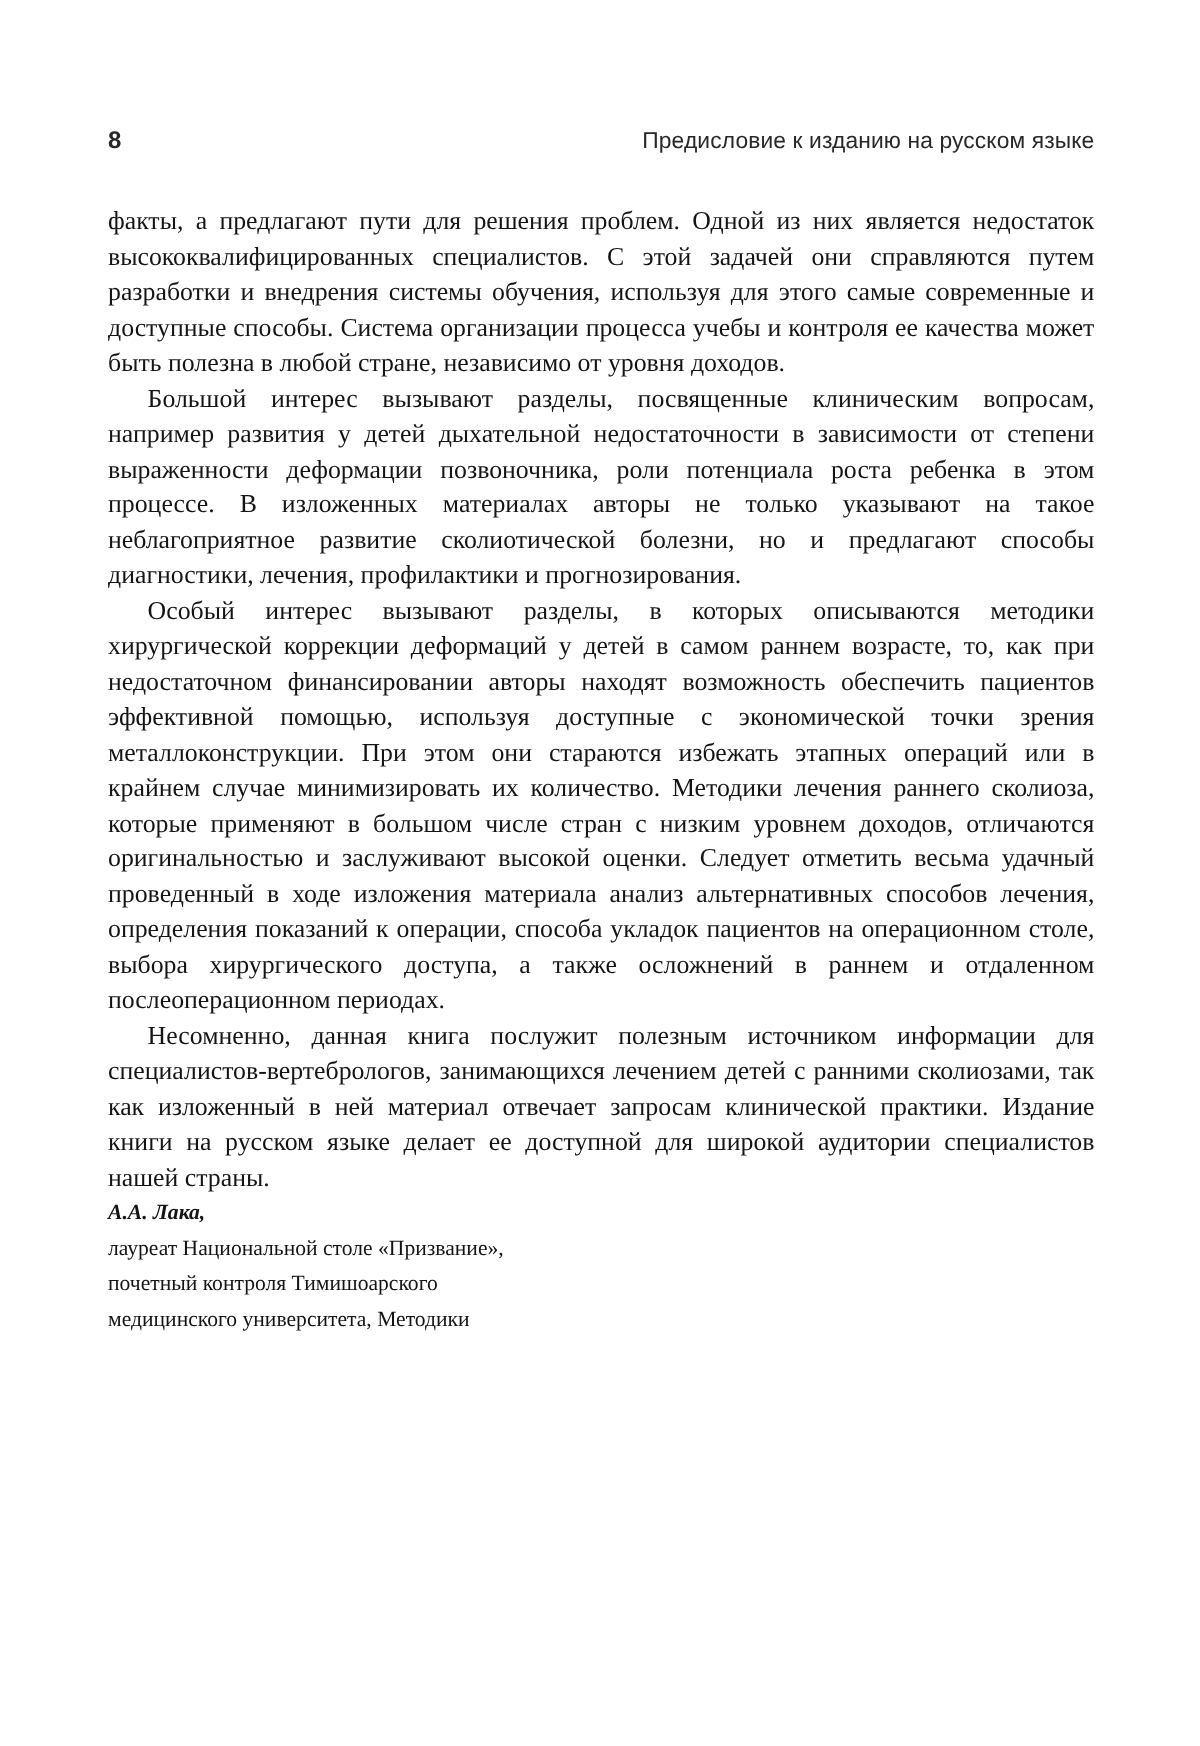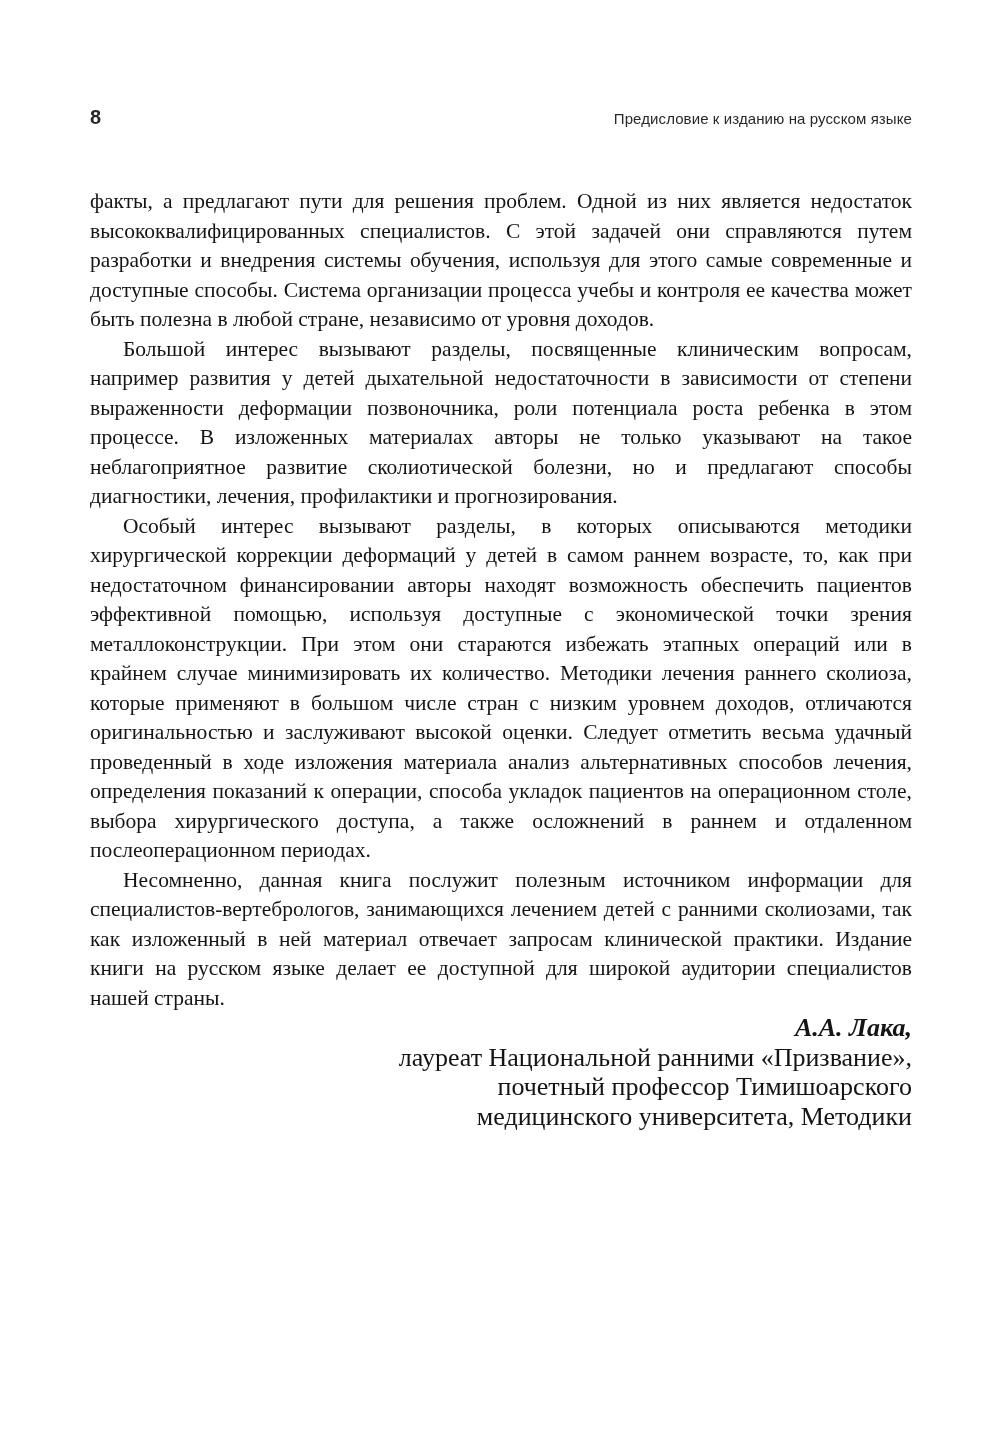--- a/index.html
+++ b/index.html
@@ -26,42 +26,42 @@
     justify-content: space-between;
     align-items: baseline;
     font-family: "Liberation Sans", sans-serif;
     color: #282828;
   }
   .page-num {
     font-size: 20px;
     font-weight: 700;
   }
   .running-title {
-    font-size: 15px;
+    font-size: 19px;
     font-weight: 400;
     letter-spacing: 0.1px;
   }
   .body-text {
-    margin-top: 58px;
+    margin-top: 41px;
     font-size: 21.5px;
     line-height: 29.5px;
     text-align: justify;
     color: #141414;
   }
   .para {
     margin: 0;
     text-indent: 33px;
   }
   .para.no-indent {
     text-indent: 0;
   }
   .signature {
-    text-align: right;
+    text-align: left;
     line-height: 29.5px;
-    font-size: 26px;
+    font-size: 18px;
   }
   .sig-name {
     font-weight: 700;
     font-style: italic;
   }
 </style>
 </head>
 <body>
 
 <div class="page">
@@ -72,19 +72,19 @@
   </header>
 
   <main class="body-text">
     <p class="para no-indent">факты, а предлагают пути для решения проблем. Одной из них является недостаток высококвалифицированных специалистов. С этой задачей они справляются путем разработки и внедрения системы обучения, используя для этого самые современные и доступные способы. Система организации процесса учебы и контроля ее качества может быть полезна в любой стране, независимо от уровня доходов.</p>
     <p class="para">Большой интерес вызывают разделы, посвященные клиническим вопросам, например развития у детей дыхательной недостаточности в зависимости от степени выраженности деформации позвоночника, роли потенциала роста ребенка в этом процессе. В изложенных материалах авторы не только указывают на такое неблагоприятное развитие сколиотической болезни, но и предлагают способы диагностики, лечения, профилактики и прогнозирования.</p>
     <p class="para">Особый интерес вызывают разделы, в которых описываются методики хирургической коррекции деформаций у детей в самом раннем возрасте, то, как при недостаточном финансировании авторы находят возможность обеспечить пациентов эффективной помощью, используя доступные с экономической точки зрения металлоконструкции. При этом они стараются избежать этапных операций или в крайнем случае минимизировать их количество. Методики лечения раннего сколиоза, которые применяют в большом числе стран с низким уровнем доходов, отличаются оригинальностью и заслуживают высокой оценки. Следует отметить весьма удачный проведенный в ходе изложения материала анализ альтернативных способов лечения, определения показаний к операции, способа укладок пациентов на операционном столе, выбора хирургического доступа, а также осложнений в раннем и отдаленном послеоперационном периодах.</p>
     <p class="para">Несомненно, данная книга послужит полезным источником информации для специалистов-вертебрологов, занимающихся лечением детей с ранними сколиозами, так как изложенный в ней материал отвечает запросам клинической практики. Издание книги на русском языке делает ее доступной для широкой аудитории специалистов нашей страны.</p>
 
     <div class="signature">
       <div class="sig-name">А.А. Лака,</div>
-      <div class="sig-line">лауреат Национальной ранними «Призвание»,</div>
-      <div class="sig-line">почетный профессор Тимишоарского</div>
+      <div class="sig-line">лауреат Национальной столе «Призвание»,</div>
+      <div class="sig-line">почетный контроля Тимишоарского</div>
       <div class="sig-line">медицинского университета, Методики</div>
     </div>
   </main>
 
 </div>
 
 </body></html>

